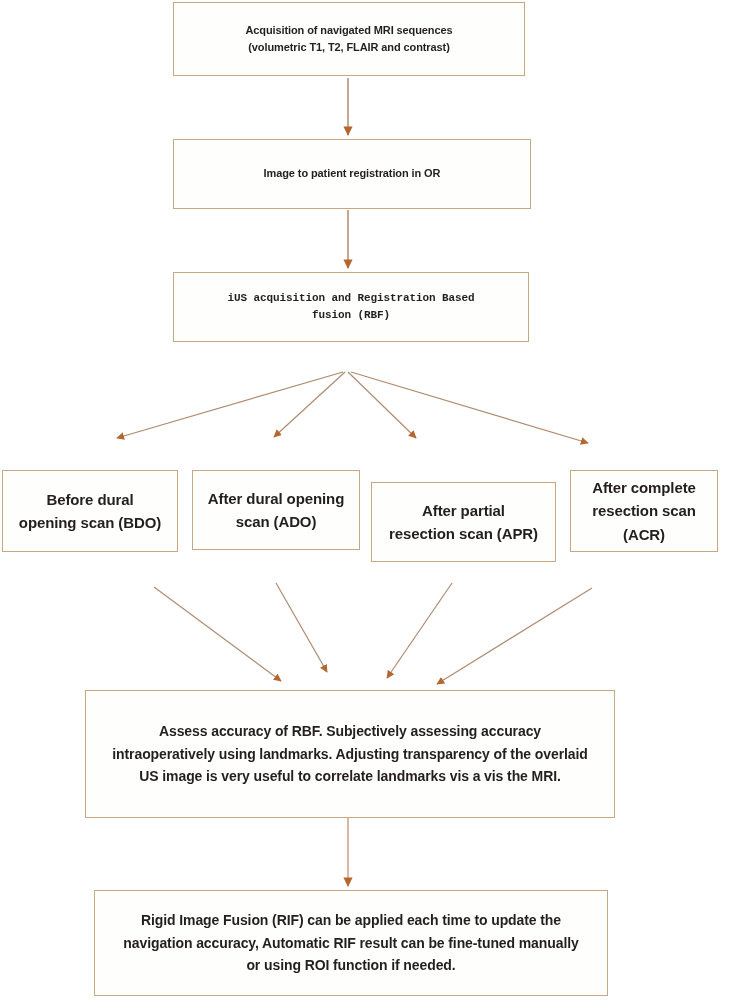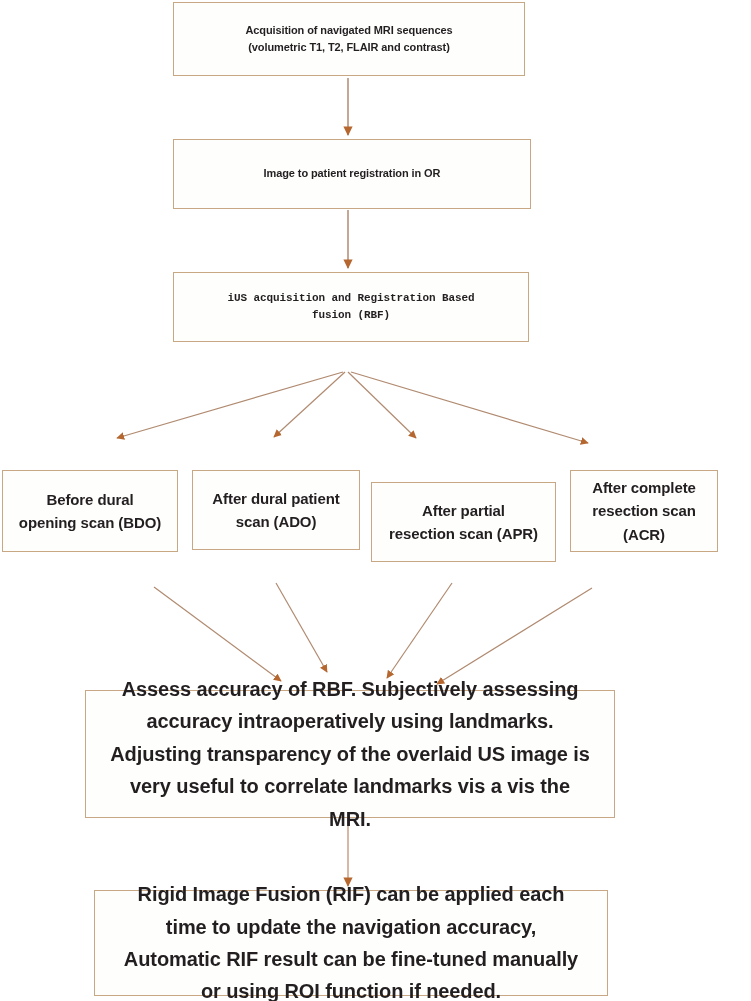--- a/index.html
+++ b/index.html
@@ -29,21 +29,21 @@
     line-height: 1.55;
     font-weight: 600;
     letter-spacing: -0.1px;
     padding: 4px 8px;
   }
   .node .txt {
     display: block;
     white-space: pre-line;
   }
   .node.small { font-size: 15px; }
-  .node.wide  { font-size: 20px; line-height: 1.62; justify-content: center; }
+  .node.wide  { font-size: 14px; line-height: 1.62; justify-content: center; }
 
   svg.edges {
     position: absolute;
     left: 0;
     top: 0;
     width: 751px;
     height: 1001px;
     pointer-events: none;
   }
 </style>
@@ -92,21 +92,21 @@
     <span class="txt">iUS acquisition and Registration Based
 fusion (RBF)</span>
   </div>
 
   <div class="node small" style="left:2px; top:470px; width:176px; height:82px;">
     <span class="txt">Before dural
 opening scan (BDO)</span>
   </div>
 
   <div class="node small" style="left:192px; top:470px; width:168px; height:80px;">
-    <span class="txt">After dural patient
+    <span class="txt">After dural opening
 scan (ADO)</span>
   </div>
 
   <div class="node small" style="left:371px; top:470px; width:185px; height:80px;margin-top:12px;">
     <span class="txt">After partial
 resection scan (APR)</span>
   </div>
 
   <div class="node small" style="left:570px; top:470px; width:148px; height:82px;">
     <span class="txt">After complete

